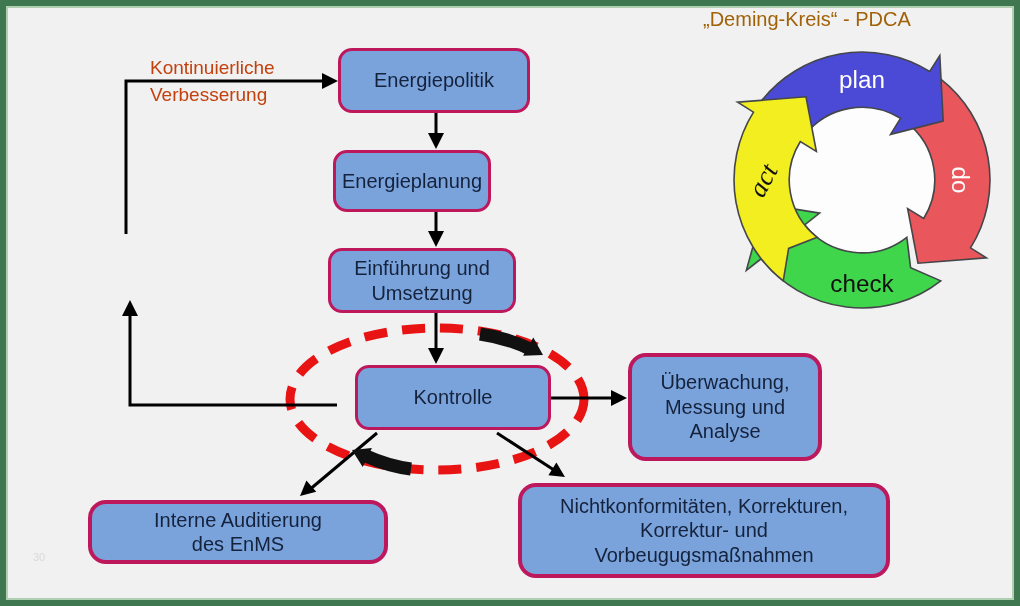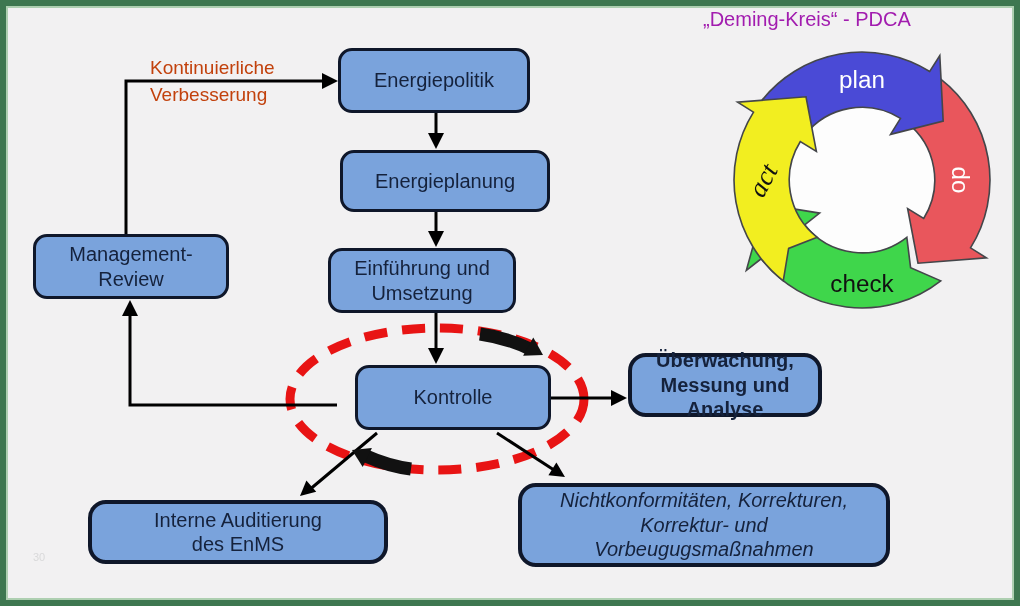--- a/index.html
+++ b/index.html
@@ -1,24 +1,24 @@
 <!DOCTYPE html>
 <html><head>
 <meta charset="utf-8">
 <style>
   html,body{margin:0;padding:0;background:#e8e8e8;font-family:"Liberation Sans",sans-serif;}
   .canvas{position:relative;width:1020px;height:606px;background:#f2f1f2;overflow:hidden;}
   .frame{position:absolute;inset:0;border:6px solid #3e7750;box-shadow:inset 0 0 0 2px #aecfb1;pointer-events:none;z-index:30;}
   .layer{position:absolute;left:0;top:0;z-index:1;}
   .node{position:absolute;z-index:5;display:flex;align-items:center;justify-content:center;
-        background:#7aa3dc;border:3px solid #0f172a;border-radius:14px;color:#15223c;
+        background:#7aa3dc;border:3px solid #be185d;border-radius:14px;color:#15223c;
         font-size:20px;line-height:1.22;text-align:center;white-space:pre-line;box-sizing:border-box;padding:2px 6px;}
   .node.thick{border-width:4px;border-radius:18px;}
   .free-label{position:absolute;z-index:6;color:#c2410c;font-size:19px;line-height:1.42;white-space:pre-line;}
-  .pdca-title{position:absolute;z-index:6;color:#a21caf;font-size:20px;white-space:pre;}
+  .pdca-title{position:absolute;z-index:6;color:#a16207;font-size:20px;white-space:pre;}
   .watermark{position:absolute;z-index:6;color:#d9d9da;font-size:11px;}
   svg text{font-family:"Liberation Sans",sans-serif;}
   svg text.serif{font-family:"Liberation Serif",serif;font-style:italic;}
 </style>
 </head>
 <body>
 
 <div class="canvas">
 
   <svg class="layer" width="1020" height="606" viewBox="0 0 1020 606">
@@ -54,38 +54,36 @@
       <polygon points="543,355 523.1,355.8 533.3,337.6" fill="#111"></polygon>
     </g>
     <g>
       <path d="M 411 469 Q 388 466 366 456" fill="none" stroke="#111" stroke-width="13"></path>
       <polygon points="352,450 371.9,448 362.7,467" fill="#111"></polygon>
     </g>
   </svg>
 
   <div class="node" style="left:338px;top:48px;width:192px;height:65px;">Energiepolitik</div>
 
-  <div class="node" style="left:340px;top:150px;width:210px;height:62px;">Energieplanung</div>
+  <div class="node" style="left:333px;top:150px;width:158px;height:62px;">Energieplanung</div>
 
   <div class="node" style="left:328px;top:248px;width:188px;height:65px;">Einführung und
 Umsetzung</div>
 
   <div class="node" style="left:337px;top:365px;width:196px;height:65px;margin-left:18px;">Kontrolle</div>
 
-  <div class="node" style="left:33px;top:234px;width:196px;height:65px;">Management-
-Review</div>
 
-  <div class="node thick" style="left:628px;top:353px;width:194px;height:64px;font-weight:bold;">Überwachung,
+  <div class="node thick" style="left:628px;top:353px;width:194px;height:108px;">Überwachung,
 Messung und
 Analyse</div>
 
   <div class="node thick" style="left:88px;top:500px;width:300px;height:64px;">Interne Auditierung
 des EnMS</div>
 
-  <div class="node thick" style="left:518px;top:483px;width:372px;height:84px;font-style:italic;">Nichtkonformitäten, Korrekturen,
+  <div class="node thick" style="left:518px;top:483px;width:372px;height:95px;">Nichtkonformitäten, Korrekturen,
 Korrektur- und
 Vorbeugugsmaßnahmen</div>
 
   <div class="free-label" style="left:150px;top:55px;">Kontinuierliche
 Verbesserung</div>
 
   <div class="pdca-title" style="left:703px;top:8px;">„Deming-Kreis“ - PDCA</div>
 
   <div class="watermark" style="left:33px;top:551px;">30</div>
 

